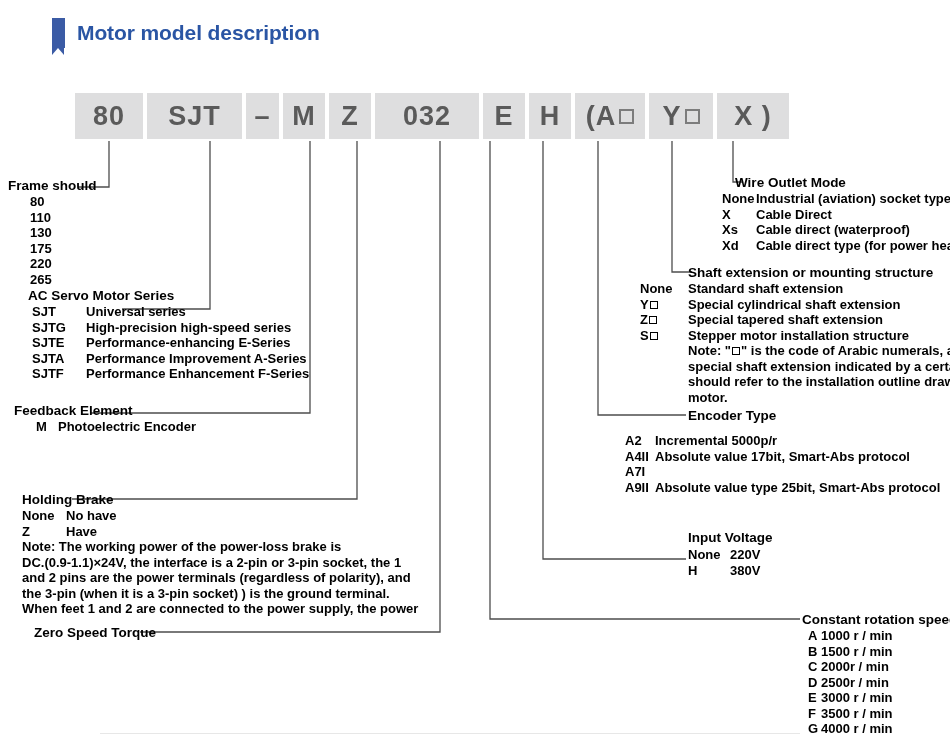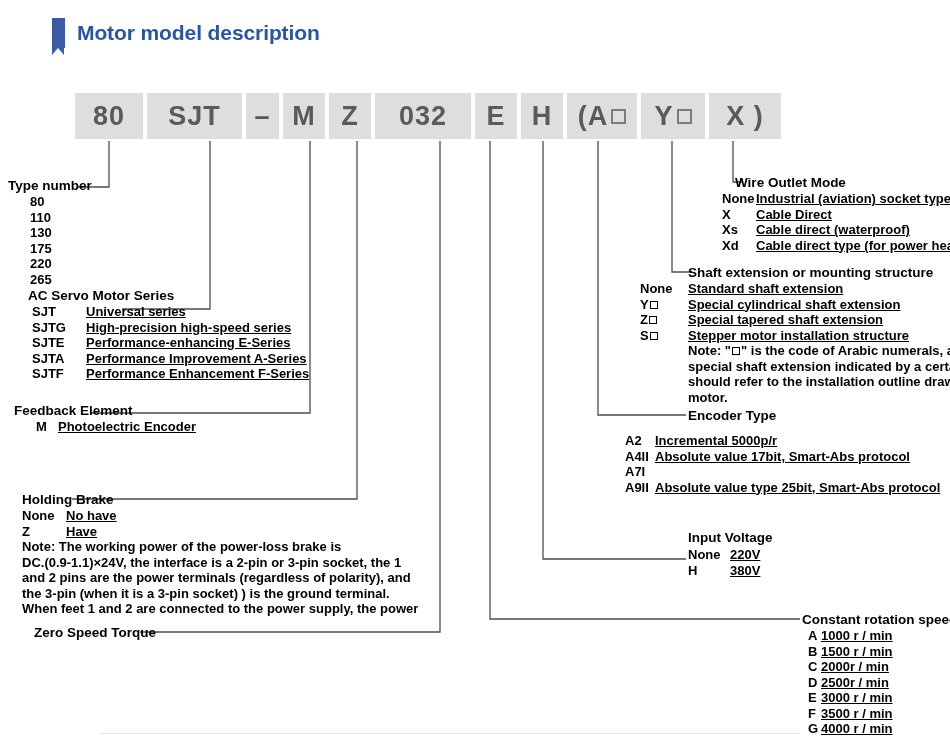--- a/index.html
+++ b/index.html
@@ -92,21 +92,21 @@
   }
   .rows { margin-top: 1px; }
   .row {
     display: flex;
     font-size: 13px;
     font-weight: bold;
     line-height: 15.5px;
     white-space: nowrap;
   }
   .row .k { flex: 0 0 auto; }
-  .row .v { flex: 0 0 auto; text-decoration: underline; }
+  .row .v { flex: 0 0 auto; }
   .note {
     font-size: 13px;
     font-weight: bold;
     line-height: 15.5px;
   }
   .note div { white-space: nowrap; }
   .sqi {
     display: inline-block;
     width: 8px; height: 8px;
     border: 1.5px solid #000;
@@ -164,21 +164,21 @@
   <div id="header-bookmark"></div>
   <div id="header-title">Motor model description</div>
 </div>
 
 <div id="code-row">
     <div class="code-box" style="width: 68px;">80</div>
     <div class="code-box" style="width: 95px;">SJT</div>
     <div class="code-box" style="width: 33px;">–</div>
     <div class="code-box" style="width: 42px;">M</div>
     <div class="code-box" style="width: 42px;">Z</div>
-    <div class="code-box" style="width: 96px;">032</div>
+    <div class="code-box" style="width: 104px;">032</div>
     <div class="code-box" style="width: 42px;">E</div>
     <div class="code-box" style="width: 42px;">H</div>
     <div class="code-box" style="width: 70px;">(A<span class="sq"></span></div>
     <div class="code-box" style="width: 64px;">Y<span class="sq"></span></div>
     <div class="code-box" style="width: 72px;">X )</div>
   </div>
 
 <svg id="leaders" viewBox="0 0 950 740" xmlns="http://www.w3.org/2000/svg">
   <g fill="none" stroke="#4d4d4d" stroke-width="1.3">
 
@@ -198,21 +198,21 @@
 
     <path d="M 598,141 L 598,415 L 686,415"></path>
 
     <path d="M 672,141 L 672,272 L 692,272"></path>
 
     <path d="M 733,141 L 733,182 L 742,182"></path>
   </g>
 </svg>
 
 <div class="block" id="blk-frame">
-  <div class="blk-title">Type number</div>
+  <div class="blk-title">Frame should</div>
   <div class="rows">
       <div class="row">
         <span class="k">80</span>
         <span class="v"></span>
       </div>
       <div class="row">
         <span class="k">110</span>
         <span class="v"></span>
       </div>
       <div class="row">

